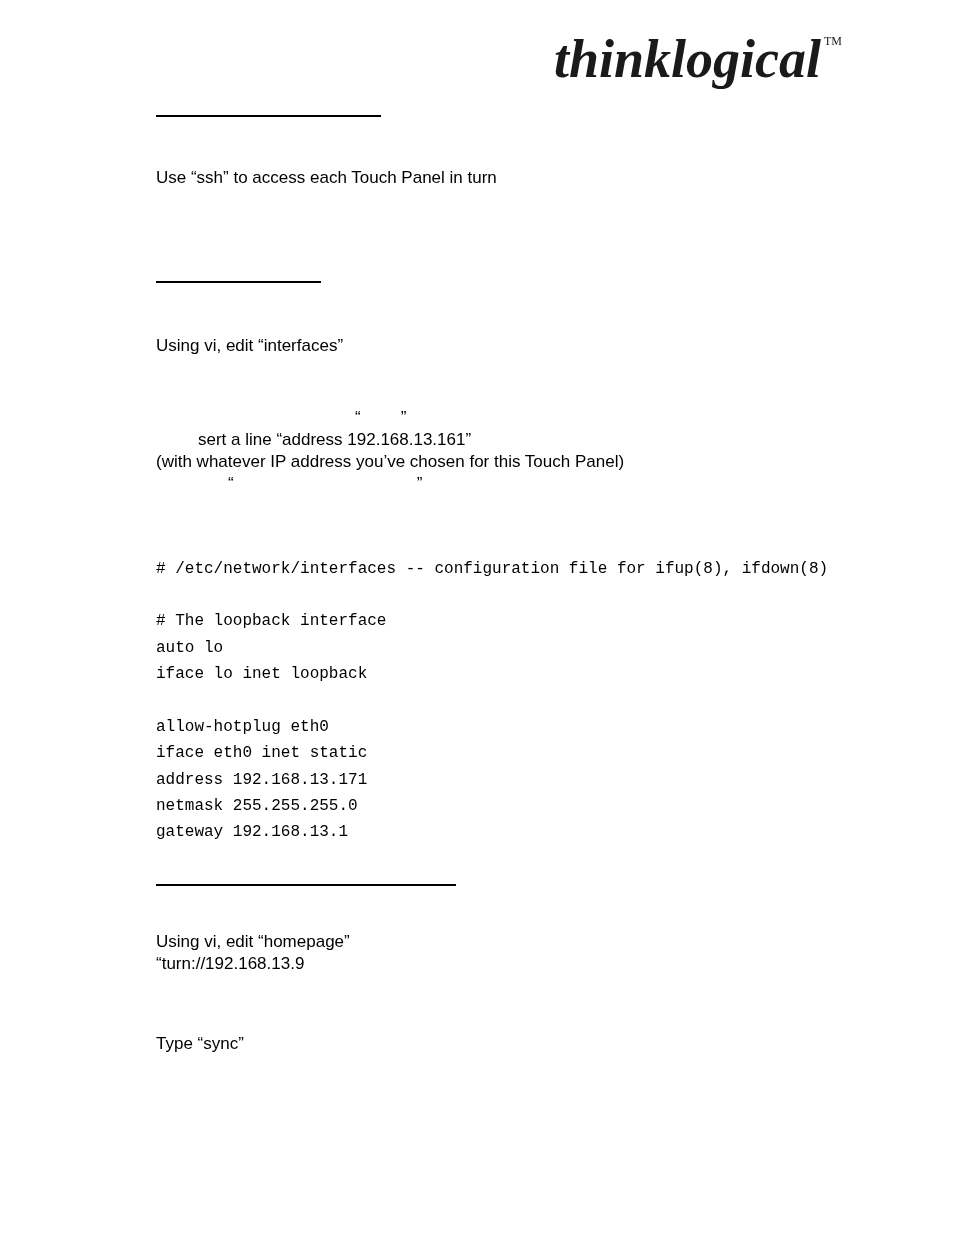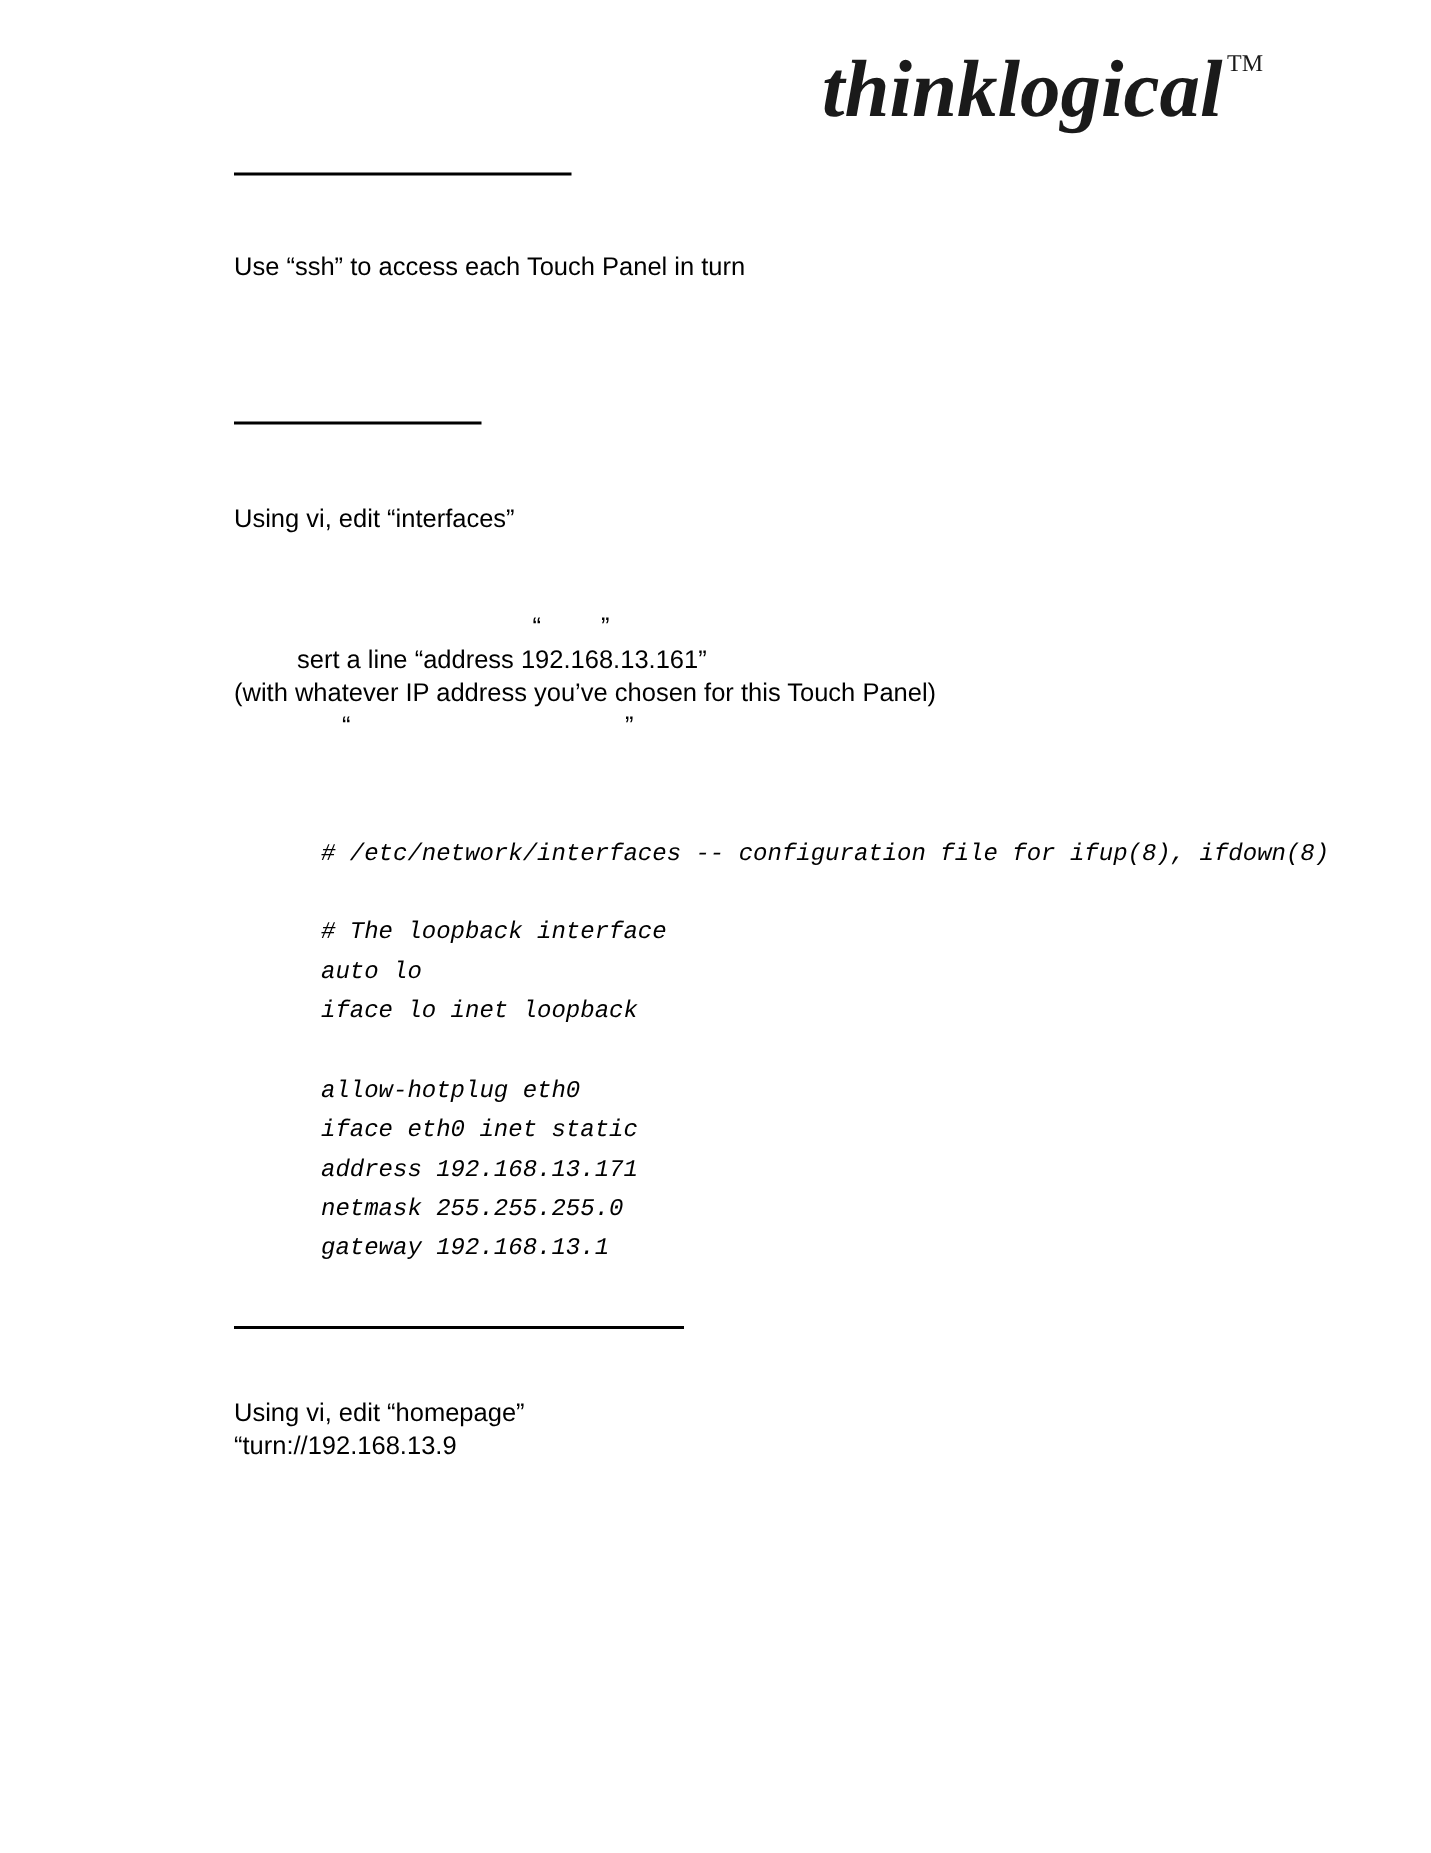--- a/index.html
+++ b/index.html
@@ -17,21 +17,21 @@
     top: 28px;
     right: 115px;
     font-family: Georgia, 'Times New Roman', serif;
     font-style: italic;
     font-weight: 900;
     font-size: 54px;
     letter-spacing: 0px;
     color: #1a1a1a;
   }
   .logo sup {
-    font-size: 16px;
+    font-size: 12px;
     font-style: normal;
     font-weight: normal;
     vertical-align: top;
     position: relative;
     top: 6px;
     left: 3px;
     letter-spacing: 0;
   }
   .content {
     position: absolute;
@@ -44,22 +44,20 @@
   .rule-short { border-top: 2px solid #000; width: 225px; margin-bottom: 50px; }
   .rule-med   { border-top: 2px solid #000; width: 165px; margin-top: 92px; margin-bottom: 52px; }
   .rule-long  { border-top: 2px solid #000; width: 300px; margin-top: 38px; margin-bottom: 45px; }
   .indent1 { margin-left: 42px; }
   .mono {
     font-family: "Courier New", Courier, monospace;
     font-size: 16px;
     line-height: 1.65;
     white-space: pre;
     margin-top: 60px;
-    margin-left: 58px;
-    font-style: italic;
   }
   .gap-sm { height: 14px; }
   .gap-lg { height: 58px; }
 </style>
 </head>
 <body>
 
 <div class="logo">
   <span>thinklogical</span><sup>TM</sup>
 </div>
@@ -96,15 +94,16 @@
 <span>netmask 255.255.255.0</span>
 <span>gateway 192.168.13.1</span></div>
 
   <div class="rule-long"></div>
 
   <div>Using vi, edit “homepage”</div>
   <div>“turn://192.168.13.9</div>
 
   <div class="gap-lg"></div>
 
+  <div>Type “sync”</div>
   <div class="gap-sm"></div>
 
 </div>
 
 </body></html>

